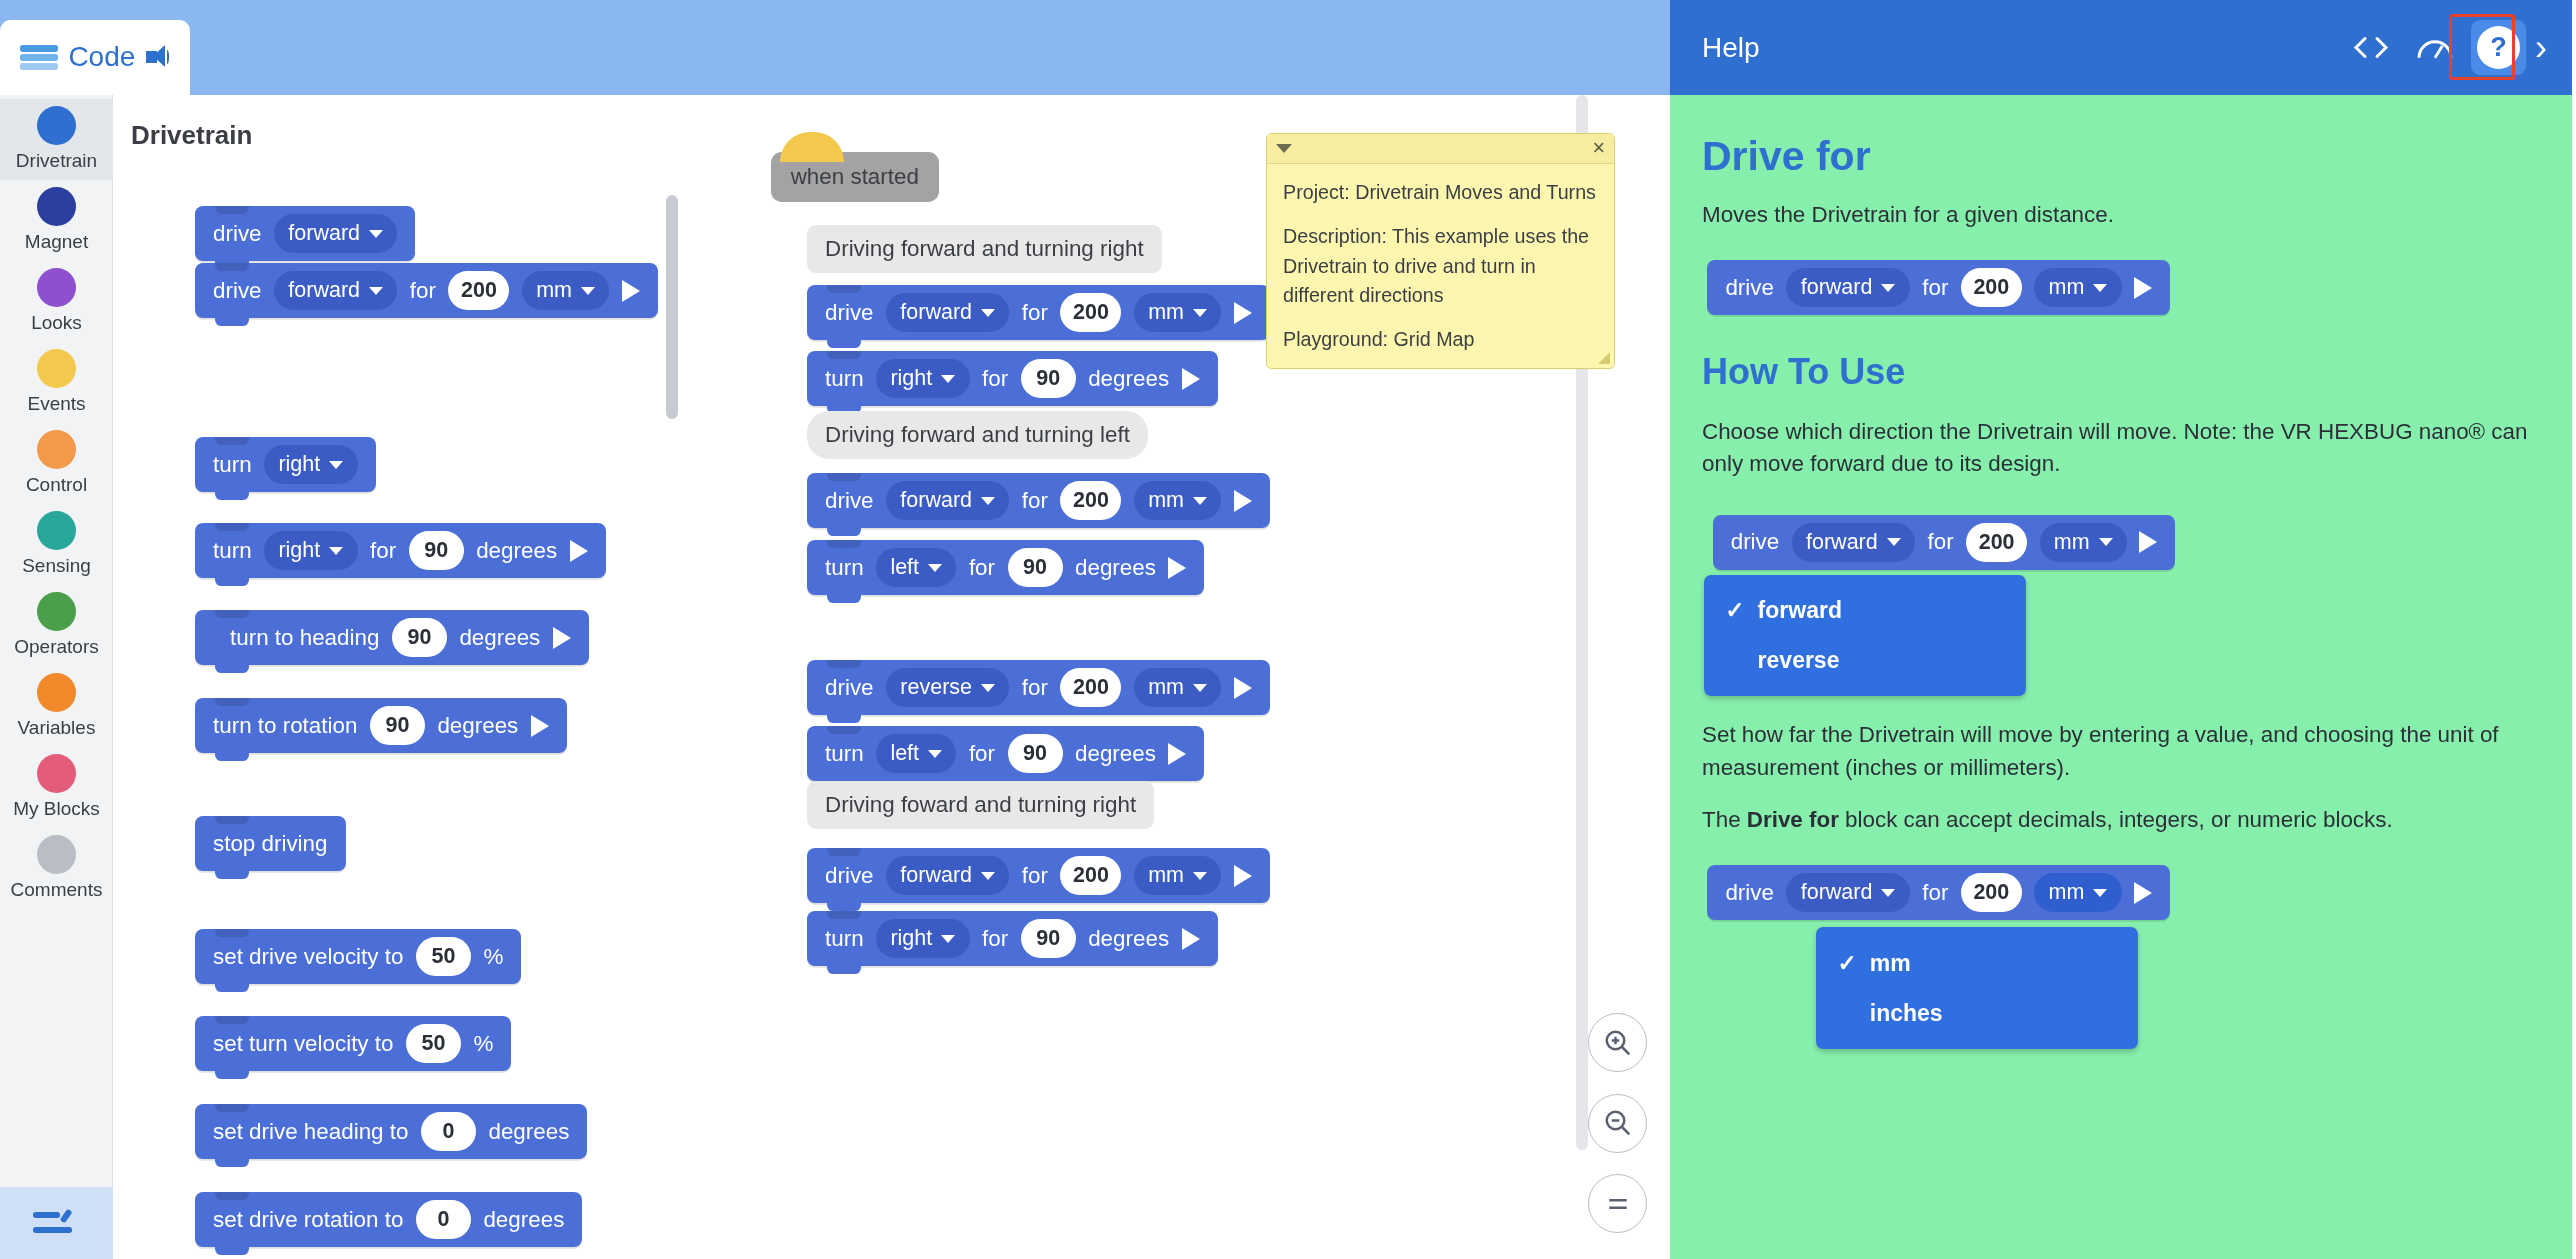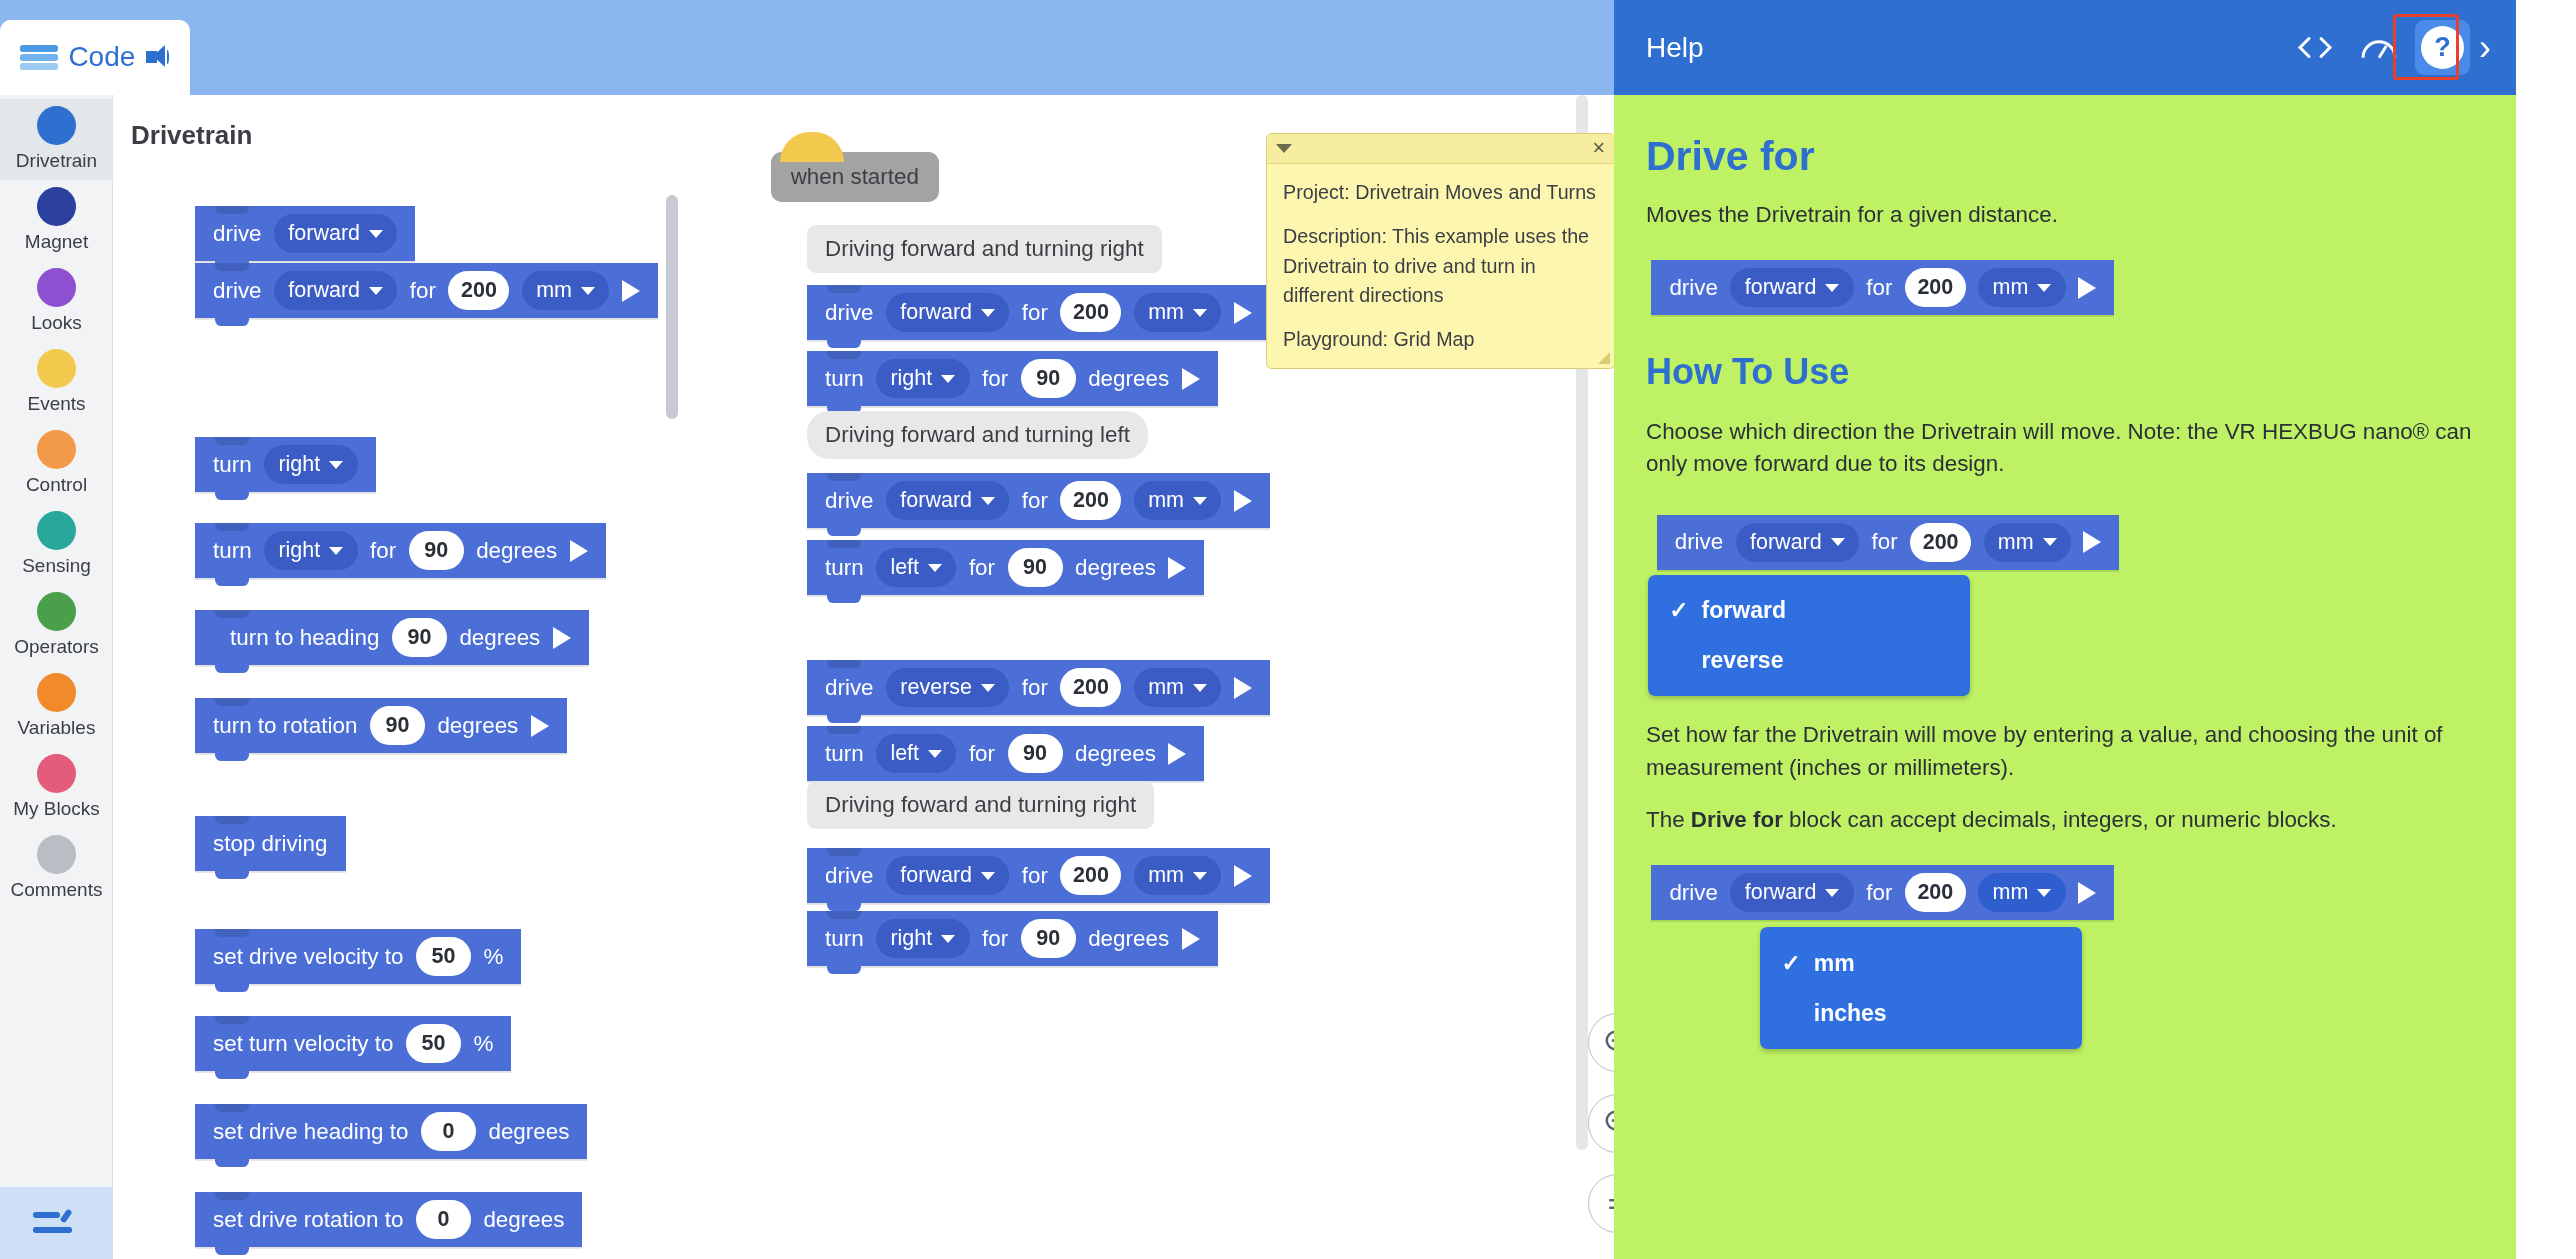--- a/index.html
+++ b/index.html
@@ -47,21 +47,21 @@
   .rail-bottom .glyph i:nth-child(3){ left:30px; top:0; width:6.3px; height:14.3px; transform:rotate(35deg); }
 
   
   .palette { position:absolute; left:113px; top:95px; width:581px; height:1165px; background:#fff; overflow:hidden; }
   .pal-title { font-size:26px; font-weight:bold; color:#3b3f45; margin:25px 0 9px 18px; }
   .scrollbar { position:absolute; right:16px; top:100px; width:12.5px; height:224px; background:#c7cbd1; border-radius:6.3px; }
 
   
   .blk {
     display:inline-flex; align-items:center; gap:12.5px;
-    background:#4b6fd6; color:#fff; border-radius:0;
+    background:#4b6fd6; color:#fff; border-radius:8px;
     height:55px; padding:0 18px; font-size:22.4px; position:relative;
     box-shadow: 0 1.8px 0 rgba(0,0,0,.12);
   }
   .blk.notch::before {
     content:""; position:absolute; left:19.7px; bottom:-8px; width:34px; height:9px;
     background:#4b6fd6; border-radius:0 0 6.3px 6.3px;
   }
   .blk.notch::after {
     content:""; position:absolute; left:19.7px; top:0; width:34px; height:8px;
     background:rgba(0,0,0,0.12); border-radius:0 0 6.3px 6.3px;
@@ -98,21 +98,21 @@
   .note .bar .tri { width:0;height:0;border-left:8px solid transparent;border-right:8px solid transparent;border-top:9px solid #6b6b4d; }
   .note .bar .x { font-size:21.5px; color:#5a5a44; line-height:1; }
   .note .body { padding:14.3px 16px; font-size:19.7px; color:#3b3f45; line-height:1.5; }
   .note .grip { position:absolute; right:3.6px; bottom:3.6px; width:0;height:0;
     border-left:12.5px solid transparent; border-bottom:12.5px solid #d6cc72; }
 
   .zoomctrls { position:absolute; right:27px; bottom:27px; display:flex; flex-direction:column; gap:21.5px; }
   .zbtn { width:59px; height:59px; border-radius:50%; background:#fff; border:1.8px solid #b9bdc4; display:flex; align-items:center; justify-content:center; color:#5a6070; font-size:27px; }
 
   
-  .help { position:absolute; left:1614px; top:0; width:902px; height:1259px; background:#bef264; }
+  .help { position:absolute; left:1670px; top:0; width:902px; height:1259px; background:#86efac; }
   .help-head { position:absolute; left:0; top:0; width:902px; height:95px; background:#2e6fd0; display:flex; align-items:center; }
   .help-head .ttl { color:#fff; font-size:28px; margin-left:32px; }
   .help-head .tools { position:absolute; right:0; top:0; height:95px; display:flex; align-items:center; gap:9px; padding-right:9px; }
   .hbtn { width:55px; height:55px; border-radius:9px; display:flex; align-items:center; justify-content:center; color:#fff; font-size:25px; }
   .hbtn.sel { background:#4a8ae8; }
   .hbtn.circle .c { width:43px; height:43px; border-radius:50%; background:#fff; color:#2e6fd0; display:flex; align-items:center; justify-content:center; font-size:27px; font-weight:bold; }
   .hl-box { position:absolute; right:57px; top:14.3px; width:66px; height:66px; border:3.6px solid #e8412a; border-radius:3.6px; }
   .chev { color:#fff; font-size:36px; padding-right:16px; }
 
   .help-body { position:absolute; left:0; top:95px; width:902px; height:1165px; padding:21.5px 32px; overflow:hidden; }

